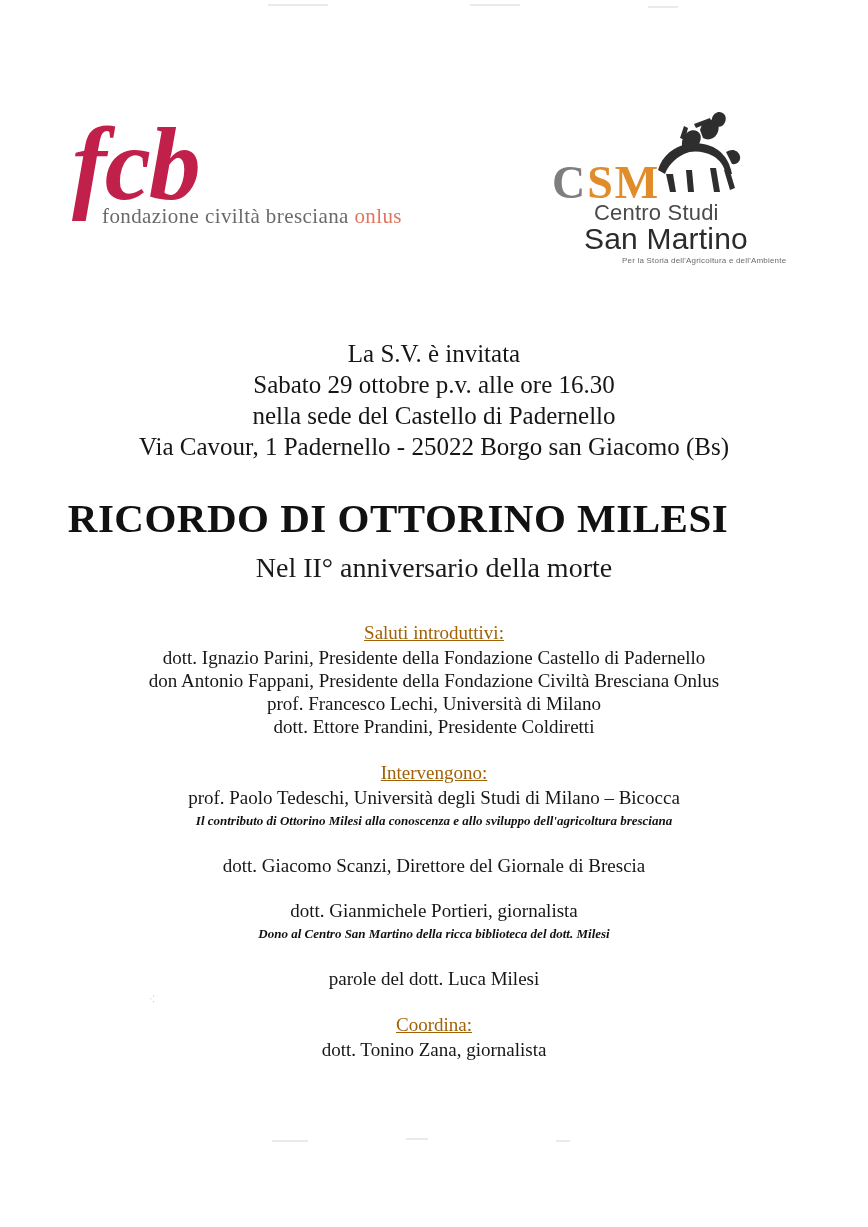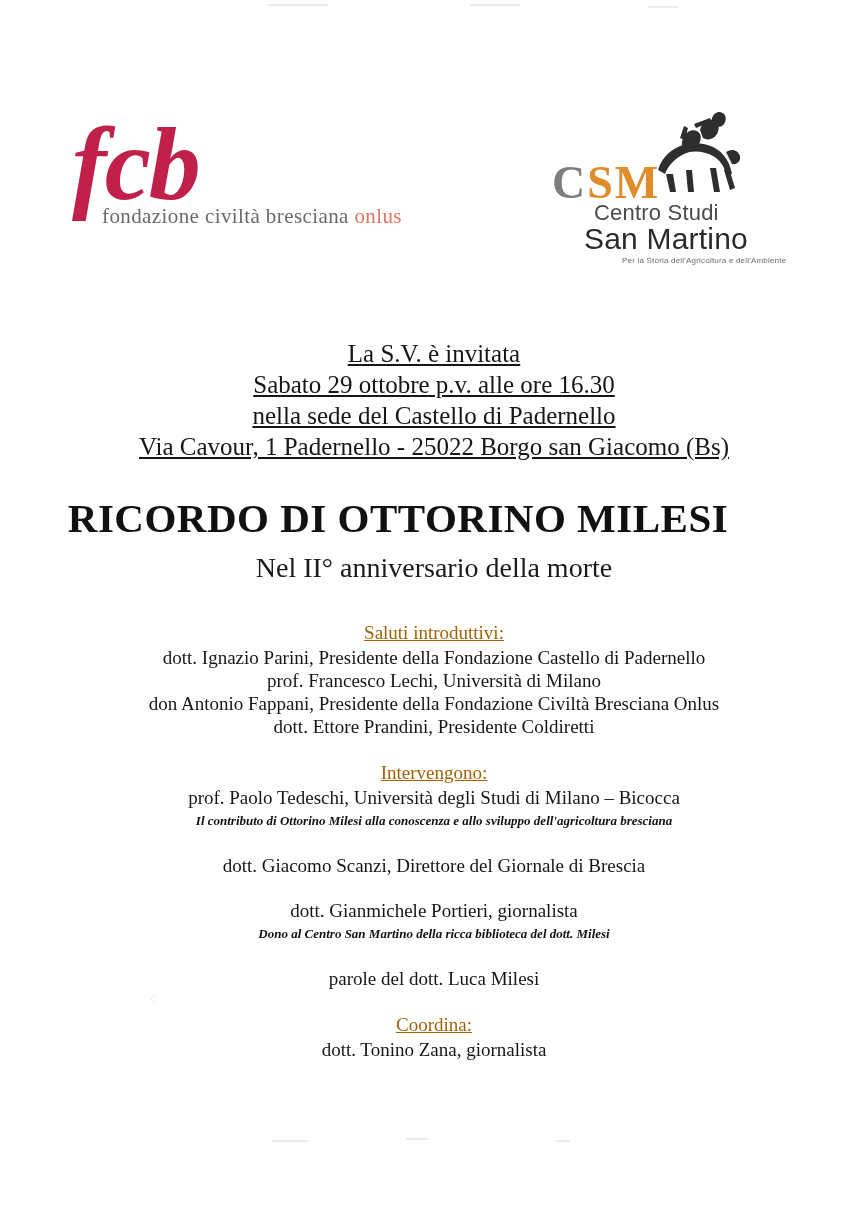--- a/index.html
+++ b/index.html
@@ -141,21 +141,20 @@
     position: absolute;
     left: 0;
     top: 338px;
     width: 868px;
     text-align: center;
   }
   .invite-line {
     font-size: 25px;
     line-height: 31px;
     color: #161616;
-    text-decoration: underline;
   }
 
   .title {
     position: absolute;
     left: 0;
     top: 494px;
     width: 796px;
     text-align: center;
     font-size: 41px;
     font-weight: bold;
@@ -251,22 +250,22 @@
     <div class="invite-line">Via Cavour, 1 Padernello - 25022 Borgo san Giacomo (Bs)</div>
   </div>
 
   <div class="title">RICORDO DI OTTORINO MILESI</div>
   <div class="subtitle">Nel II° anniversario della morte</div>
 
   <div class="program">
 
     <div class="sec-head">Saluti introduttivi:</div>
     <div class="sec-line">dott. Ignazio Parini, Presidente della Fondazione Castello di Padernello</div>
+    <div class="sec-line">don Antonio Fappani, Presidente della Fondazione Civiltà Bresciana Onlus</div>
     <div class="sec-line">prof. Francesco Lechi, Università di Milano</div>
-    <div class="sec-line">don Antonio Fappani, Presidente della Fondazione Civiltà Bresciana Onlus</div>
     <div class="sec-line">dott. Ettore Prandini, Presidente Coldiretti</div>
 
     <div class="gap-lg"></div>
 
     <div class="sec-head">Intervengono:</div>
     <div class="sec-line">prof. Paolo Tedeschi, Università degli Studi di Milano – Bicocca</div>
     <div class="sec-title-bold">Il contributo di Ottorino Milesi alla conoscenza e allo sviluppo dell'agricoltura bresciana</div>
 
     <div class="gap-md"></div>
 

